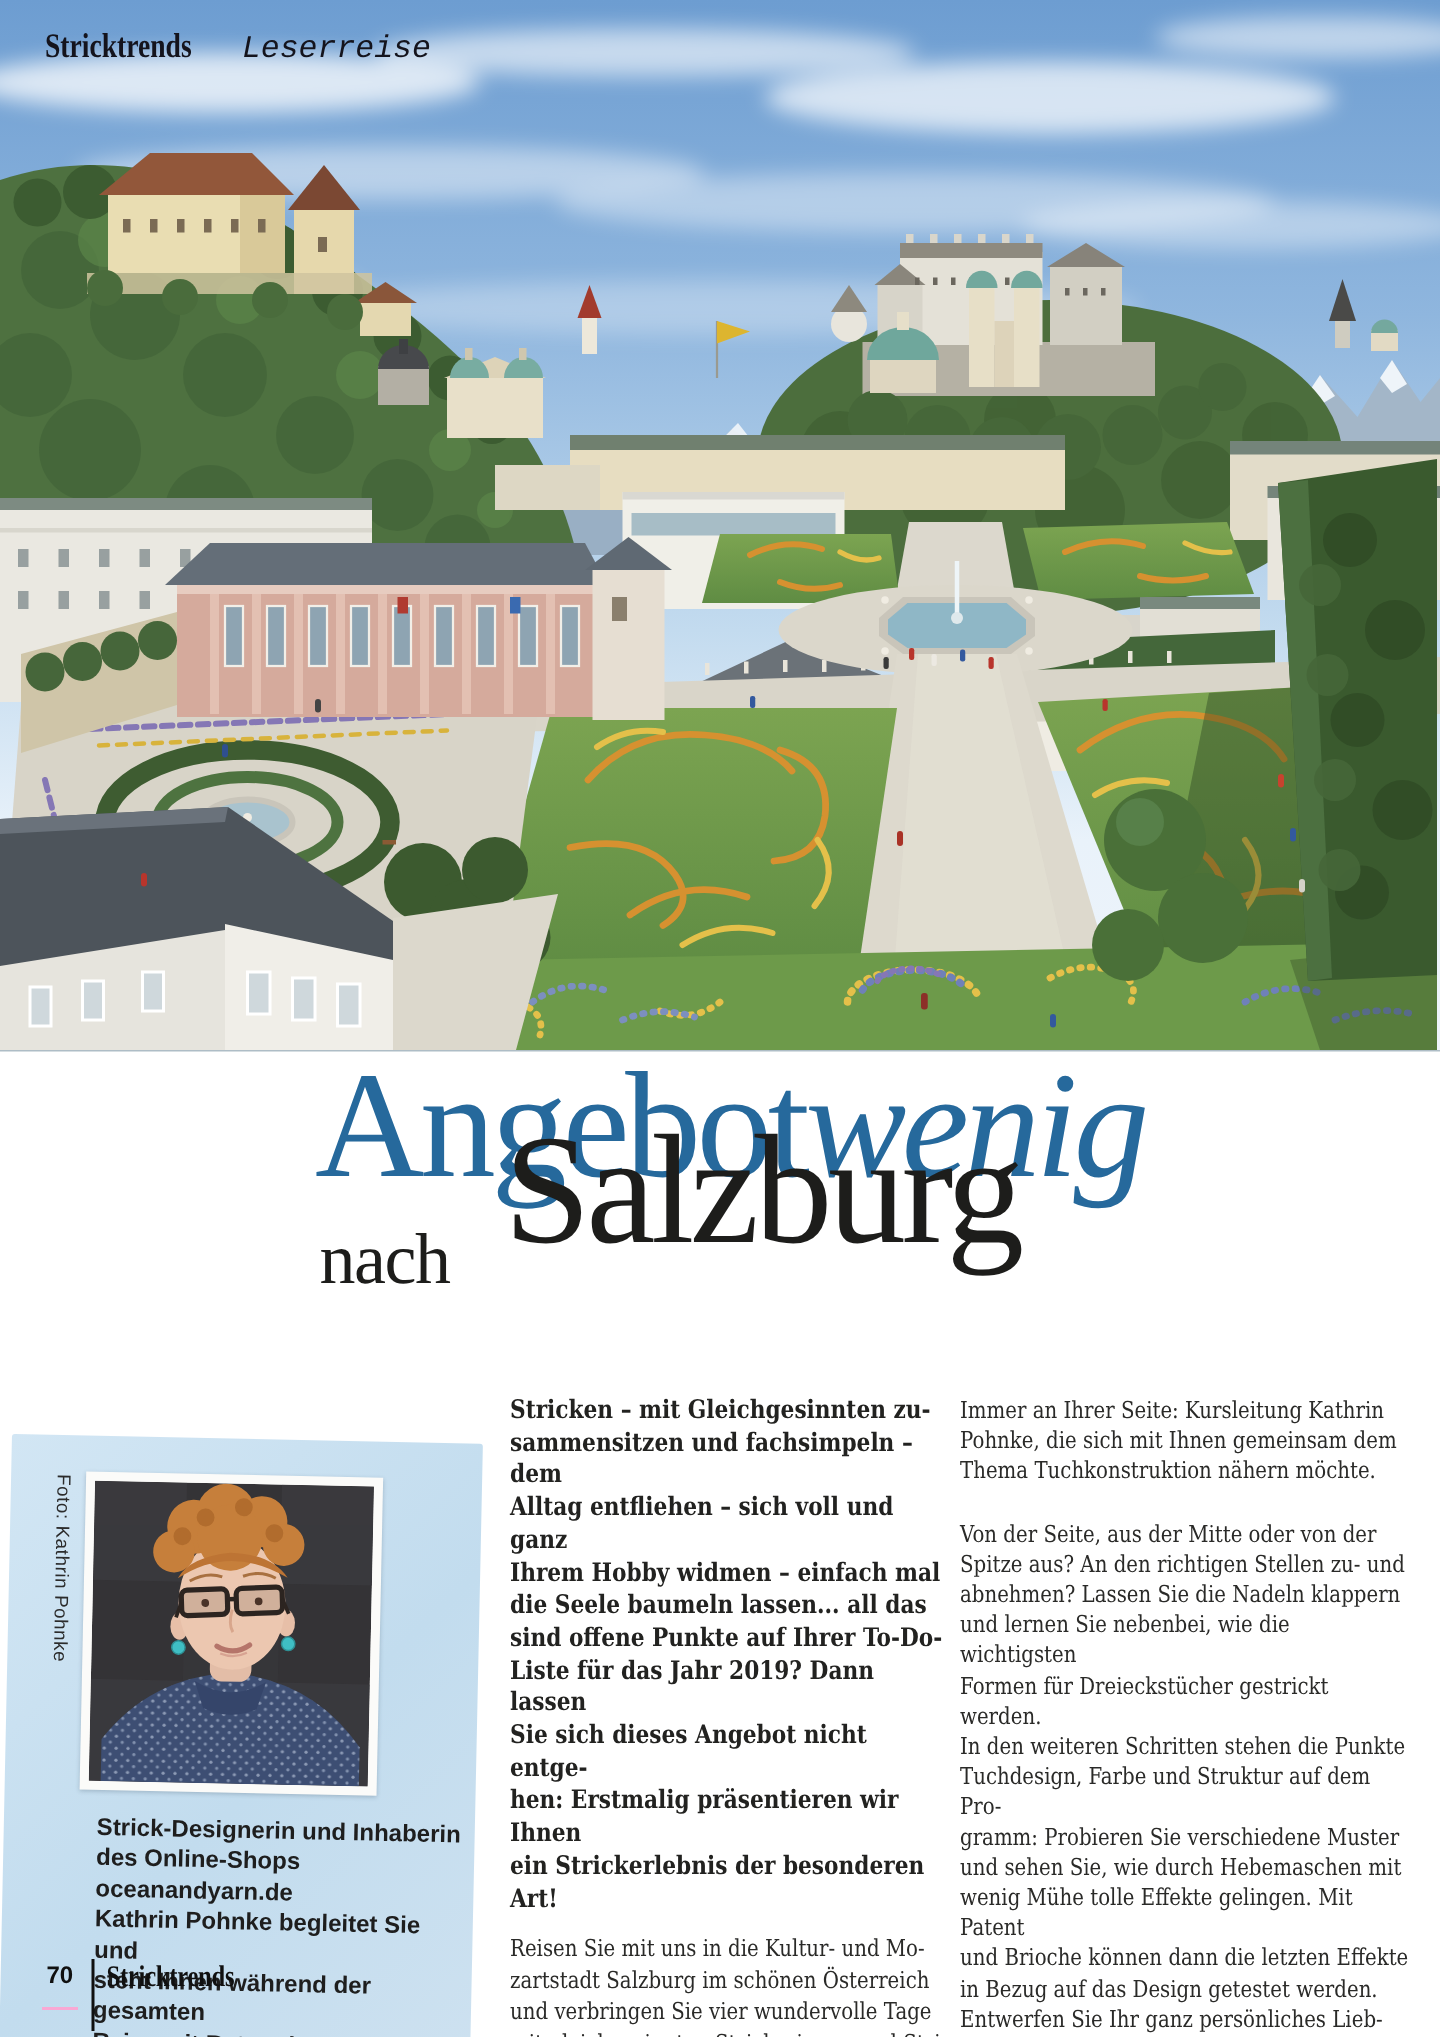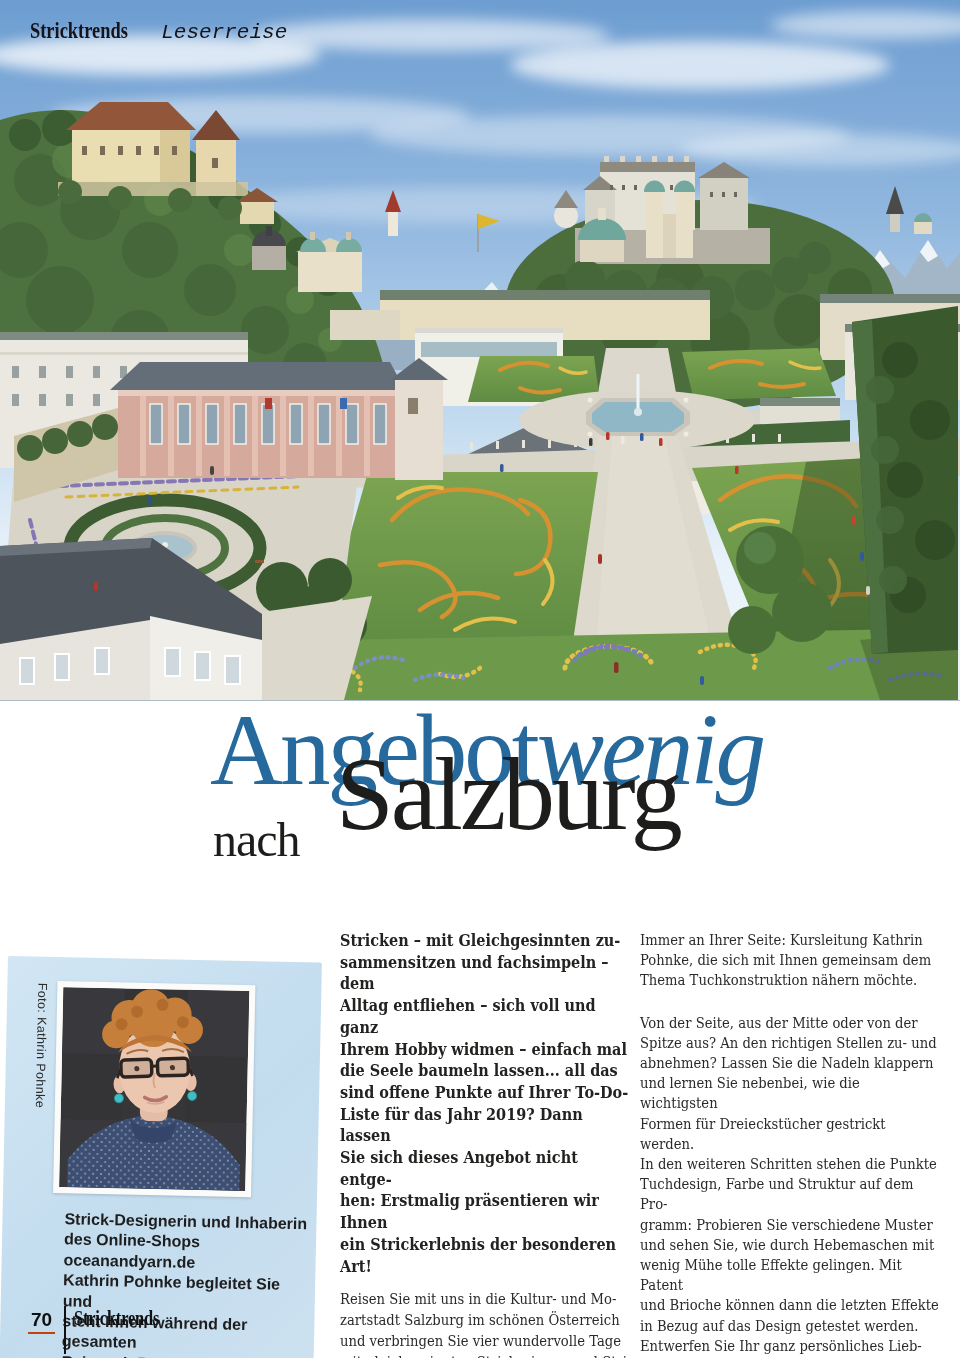--- a/index.html
+++ b/index.html
@@ -43,22 +43,22 @@
       writing-mode:vertical-rl;font-family:"Liberation Sans",sans-serif;
       font-size:12.5px;color:#2b2b2b;letter-spacing:.4px;white-space:nowrap;}
   .frame{position:absolute;left:50px;top:24px;width:198px;height:212px;background:#fbfbf9;
       box-shadow:0 1px 3px rgba(40,60,80,.25);padding:6px;box-sizing:border-box;}
   .frame svg{display:block;}
   .caption{position:absolute;left:62px;top:252px;width:250px;
       font-family:"Liberation Sans",sans-serif;font-weight:700;font-size:16px;
       line-height:20.4px;color:#1e1e1e;white-space:pre-line;}
   
   .footer{position:absolute;left:28px;top:1306px;white-space:nowrap;}
-  .pagenum{font-family:"Liberation Sans",sans-serif;font-weight:700;font-size:19px;color:#101010;
-      border-bottom:2px solid #c2410c;padding:0 3px 1px 3px;display:inline-block;vertical-align:top;margin-top:3px;}
+  .pagenum{font-family:"Liberation Sans",sans-serif;font-weight:700;font-size:16px;color:#101010;
+      border-bottom:2px solid #f9a8d4;padding:0 3px 11px 3px;display:inline-block;vertical-align:top;margin-top:3px;}
   .fdiv{display:inline-block;width:2px;height:48px;background:#101010;margin:0 8px 0 9px;vertical-align:top;}
   .fbrand{font-family:"Liberation Serif",serif;font-weight:700;font-size:20px;color:#101010;
       display:inline-block;transform:scaleX(.82);transform-origin:0 0;vertical-align:top;margin-top:1px;letter-spacing:-.2px;}
 </style>
 </head>
 <body>
 
 <div class="page">
 
   <div class="photo">

